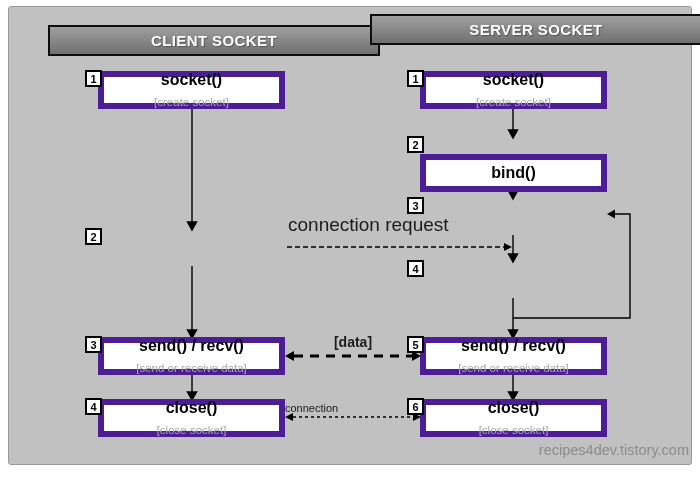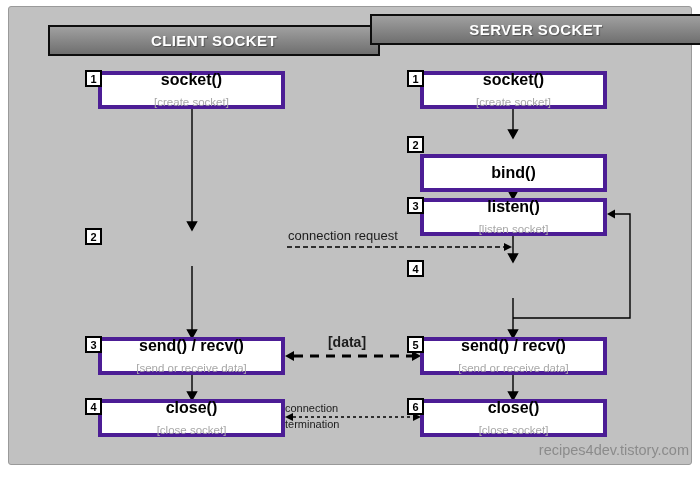--- a/index.html
+++ b/index.html
@@ -27,21 +27,21 @@
     box-sizing:border-box;
     display:flex;align-items:center;justify-content:center;
     color:#ffffff;font-weight:bold;font-size:15px;letter-spacing:.4px;
     text-shadow:1px 1px 1px rgba(0,0,0,.35);
     z-index:2;
   }
   #client-header{left:48px;top:25px;}
   #server-header{left:370px;top:14px;}
   .step{
     position:absolute;width:187px;height:38px;
-    background:#ffffff;border:4px solid #4c1d95;box-sizing:border-box;
+    background:#ffffff;border:6px solid #4c1d95;box-sizing:border-box;
     display:flex;flex-direction:column;align-items:center;justify-content:center;
     z-index:2;text-align:center;line-height:1.05;
   }
   .step .title{font-weight:bold;font-size:16px;color:#000;}
   .step .subtitle{font-size:11.5px;color:#a8a8a8;margin-top:8px;}
   .tab{
     position:absolute;width:17px;height:17px;
     background:#ffffff;border:2px solid #000000;box-sizing:border-box;
     display:flex;align-items:center;justify-content:center;
     font-weight:bold;font-size:11px;color:#000;
@@ -58,22 +58,22 @@
   #s1{top:71px;}  #s1t{top:70px;}
   #s2{top:154px;} #s2t{top:136px;}
   #s3{top:198px;} #s3t{top:197px;}
   #s4{top:261px;} #s4t{top:260px;}
   #s5{top:337px;} #s5t{top:336px;}
   #s6{top:399px;} #s6t{top:398px;}
 
   svg.connectors{position:absolute;left:0;top:0;z-index:1;}
 
   .lbl{position:absolute;z-index:2;color:#1c1c1c;}
-  #lbl-request{left:288px;top:228px;font-size:13px;white-space:nowrap;text-align:right;}
-  #lbl-data{left:285px;top:334px;width:124px;text-align:center;font-size:14px;font-weight:bold;}
+  #lbl-request{left:288px;top:214px;font-size:19px;white-space:nowrap;text-align:right;}
+  #lbl-data{left:285px;top:334px;width:136px;text-align:center;font-size:14px;font-weight:bold;}
   #lbl-termination{left:285px;top:401px;width:160px;text-align:left;font-size:11px;line-height:15.5px;}
   #lbl-termination span{display:block;}
   #watermark{
     position:absolute;right:11px;top:442px;font-size:14.5px;color:#8b8b8b;z-index:2;
   }
 </style>
 </head>
 <body>
 
 <div id="page">
@@ -162,40 +162,35 @@
     <div class="title">socket()</div>
     <div class="subtitle">[create socket]</div>
   </div>
 
   <div class="tab sx-tab" id="s2t">2</div>
   <div class="step sx" id="s2">
     <div class="title">bind()</div>
   </div>
 
   <div class="tab sx-tab" id="s3t">3</div>
-  <div class="step sx" id="s3">
-    <div class="title">listen()</div>
-    <div class="subtitle">[listen socket]</div>
-  </div>
 
   <div class="tab sx-tab" id="s4t">4</div>
 
   <div class="tab sx-tab" id="s5t">5</div>
   <div class="step sx" id="s5">
     <div class="title">send() / recv()</div>
     <div class="subtitle">[send or receive data]</div>
   </div>
 
   <div class="tab sx-tab" id="s6t">6</div>
   <div class="step sx" id="s6">
     <div class="title">close()</div>
     <div class="subtitle">[close socket]</div>
   </div>
 
   <div class="lbl" id="lbl-request">connection request</div>
   <div class="lbl" id="lbl-data">[data]</div>
   <div class="lbl" id="lbl-termination">
     <span>connection</span>
-    <span>termination</span>
   </div>
 
   <div id="watermark">recipes4dev.tistory.com</div>
 </div>
 
 </body></html>

